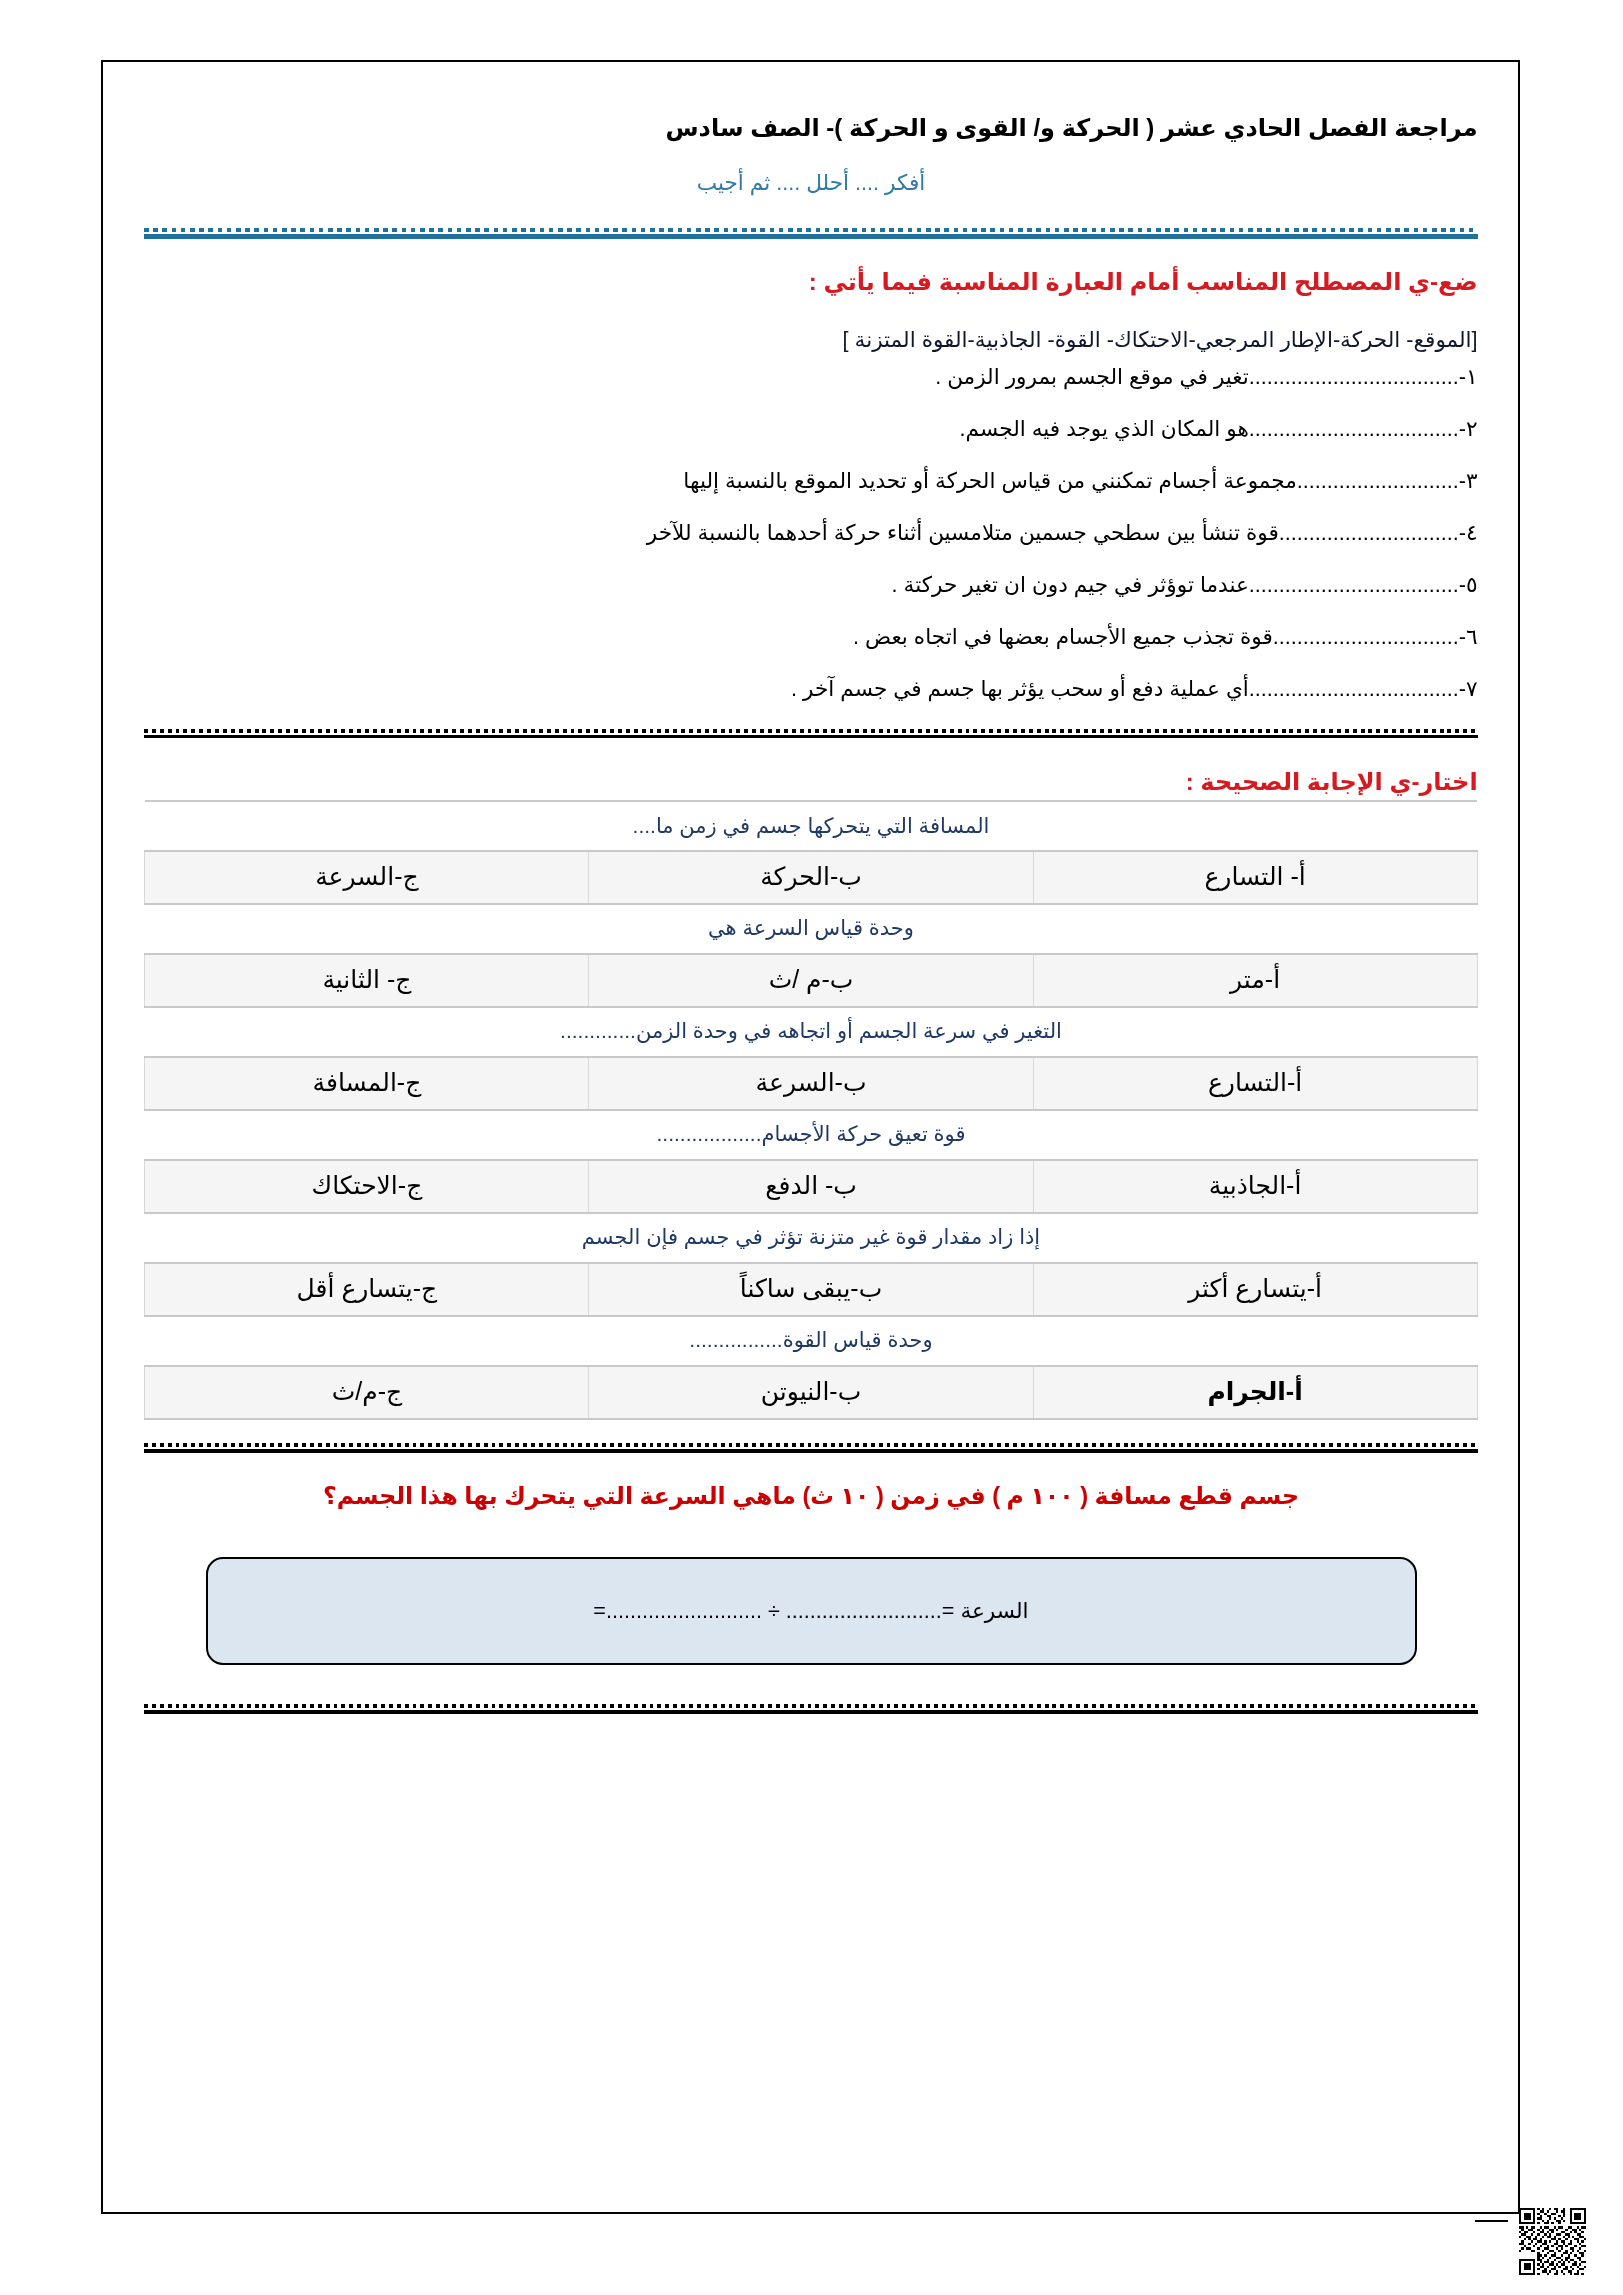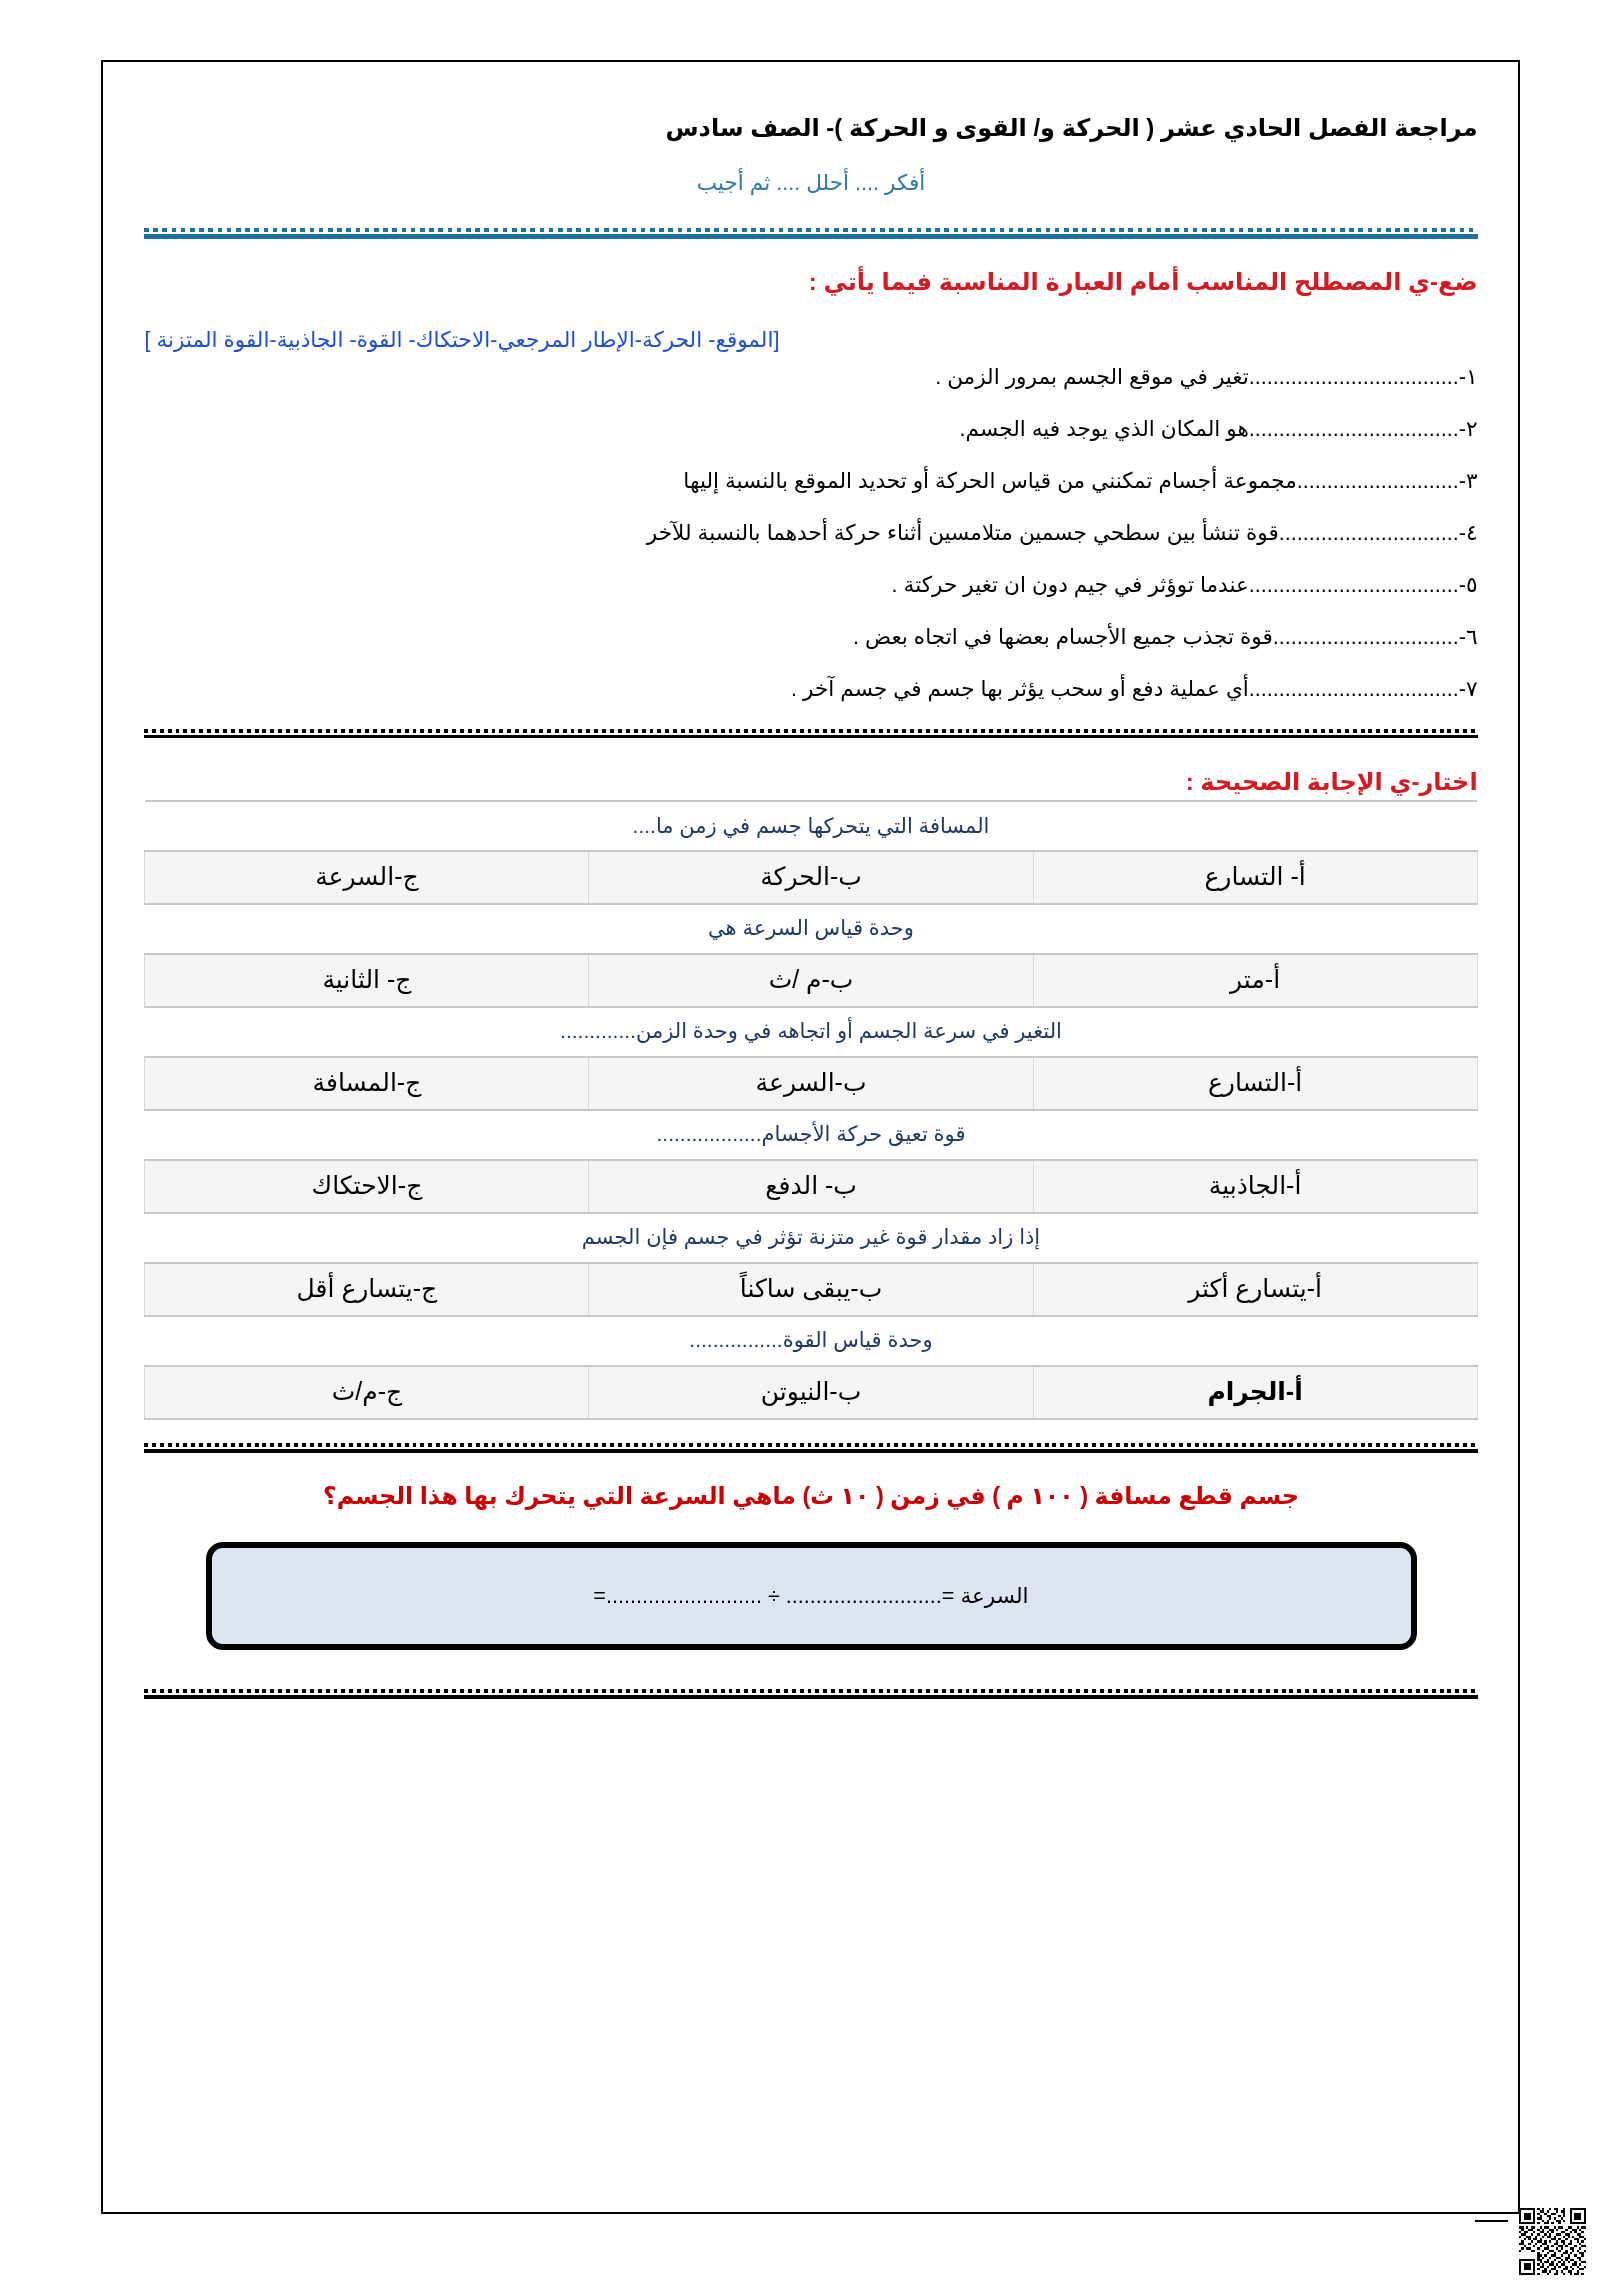--- a/index.html
+++ b/index.html
@@ -97,23 +97,23 @@
   
   .instruction-red {
     color: #d71920;
     font-size: 24px;
     font-weight: bold;
     text-align: right;
     margin-top: 27.5px;
     line-height: 1.35;
   }
   .word-bank {
-    color: #1d4ed8;
+    color: #0f172a;
     font-size: 21.6px;
-    text-align: left;
+    text-align: right;
     margin-top: 26px;
     line-height: 1.35;
   }
 
   .q-list {
     margin-top: 7px;
   }
   .q-line {
     font-size: 21.6px;
     color: #000;
@@ -163,25 +163,25 @@
   
   .problem-red {
     color: #cc0000;
     font-size: 23.6px;
     font-weight: bold;
     text-align: center;
     margin-top: 27.5px;
     line-height: 1.4;
   }
   .answer-box {
-    margin: 29px auto 0 auto;
+    margin: 44px auto 0 auto;
     width: 1211px;
     height: 108px;
     background: #dce6f1;
-    border: 6px solid #000000;
+    border: 2px solid #000000;
     border-radius: 17px;
     box-sizing: border-box;
     position: relative;
   }
   .answer-line {
     position: absolute;
     top: 50%;
     transform: translateY(-50%);
     right: 39px;
     left: 39px;

